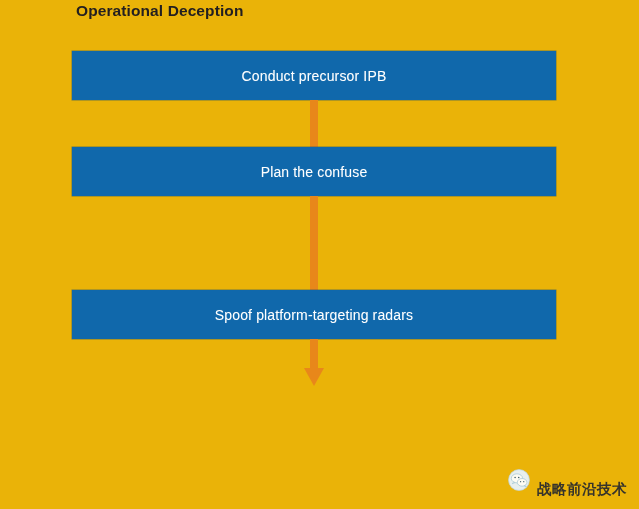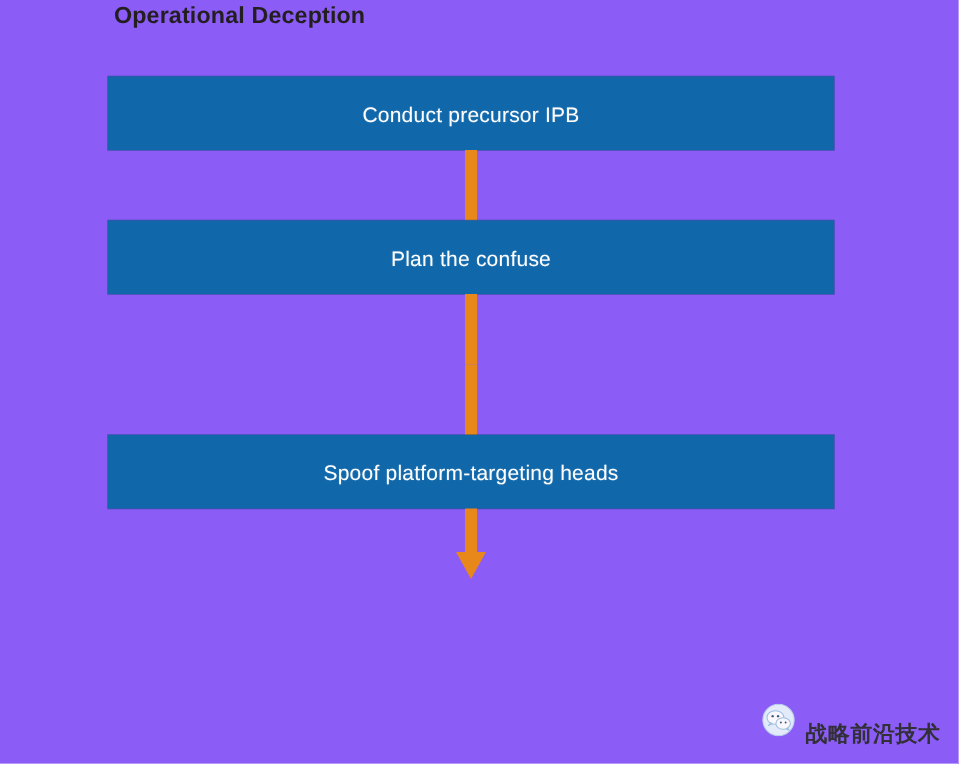--- a/index.html
+++ b/index.html
@@ -13,21 +13,21 @@
     background: #ffffff;
     font-family: "Liberation Sans", "DejaVu Sans", sans-serif;
     overflow: hidden;
     position: relative;
   }
 
   #canvas {
     position: relative;
     width: 639px;
     height: 509px;
-    background: #8b5cf6;
+    background: #eab308;
   }
 
   
   .page-title {
     position: absolute;
     left: 76px;
     top: 0px;
     font-size: 15.5px;
     font-weight: bold;
     color: #231f20;
@@ -149,21 +149,21 @@
     <div class="connector">
       <div class="stem"></div>
     </div>
 
 
     <div class="connector">
       <div class="stem"></div>
     </div>
 
     <div class="flow-box">
-      <span class="flow-label">Spoof platform-targeting heads</span>
+      <span class="flow-label">Spoof platform-targeting radars</span>
     </div>
 
     <div class="connector arrow">
       <div class="stem"></div>
       <div class="head"></div>
     </div>
 
 
   </div>
 

